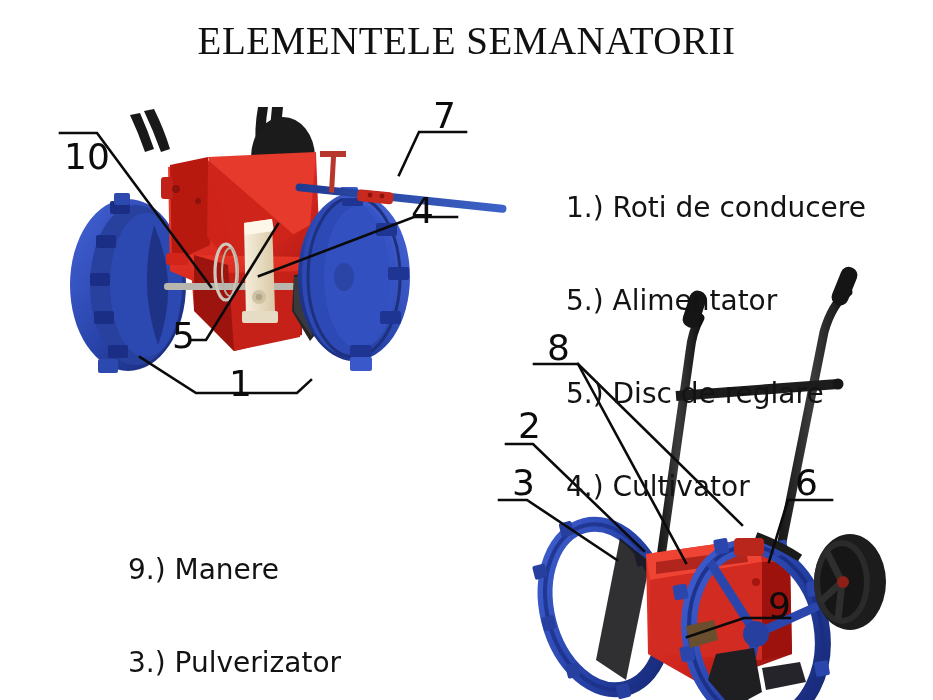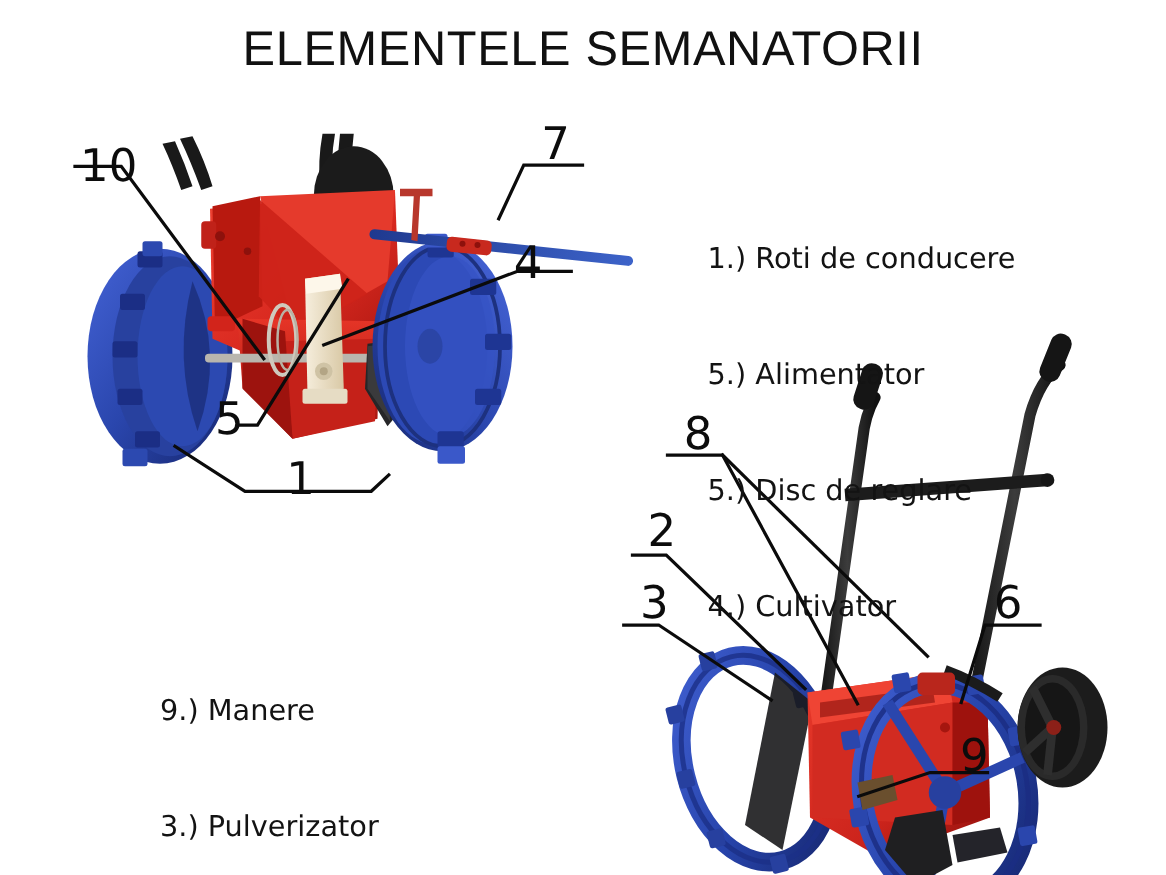--- a/index.html
+++ b/index.html
@@ -2,23 +2,23 @@
 <html><head>
 <meta charset="utf-8">
 <style>
   html,body{margin:0;padding:0;background:#ffffff;}
   body{width:933px;height:700px;overflow:hidden;
        font-family:"DejaVu Sans","Liberation Sans",sans-serif;color:#111;}
   #page{position:relative;width:933px;height:700px;background:#fff;}
 
   .title{position:absolute;left:0;top:18px;width:933px;text-align:center;
          font-size:39px;font-weight:400;letter-spacing:.5px;color:#111;
-         font-family:Liberation Sans, sans-serif;}
-
-  .legend{position:absolute;font-size:23px;line-height:31px;color:#131313;
+         font-family:Liberation Serif, serif;}
+
+  .legend{position:absolute;font-size:28px;line-height:31px;color:#131313;
           white-space:pre;font-family:"DejaVu Sans","Liberation Sans",sans-serif;}
   .legend div{height:31px;}
   #legend-right{left:566px;top:130px;}
   #legend-left{left:128px;top:492px;}
 
   .num{position:absolute;font-size:36px;line-height:36px;color:#0c0c0c;
        font-family:"DejaVu Sans","Liberation Sans",sans-serif;}
 
   svg.leaders{position:absolute;left:0;top:0;width:933px;height:700px;
               pointer-events:none;}
@@ -270,21 +270,21 @@
   <polyline points="140,357 196,393 297,393 311,380"></polyline>
 
   <polyline points="534,364 578,364 686,563"></polyline>
   <polyline points="578,364 742,525"></polyline>
   <polyline points="506,444 533,444 644,551"></polyline>
   <polyline points="499,500 527,500 617,560"></polyline>
   <polyline points="832,500 788,500 769,562"></polyline>
   <polyline points="790,618 744,618 687,637"></polyline>
 </svg>
 
-<div class="num" style="left:64px;top:116px;">10</div>
+<div class="num" style="left:64px;top:139px;">10</div>
 <div class="num" style="left:433px;top:98px;">7</div>
 <div class="num" style="left:411px;top:193px;">4</div>
 <div class="num" style="left:172px;top:318px;">5</div>
 <div class="num" style="left:229px;top:366px;">1</div>
 
 <div class="num" style="left:547px;top:330px;">8</div>
 <div class="num" style="left:518px;top:408px;">2</div>
 <div class="num" style="left:512px;top:465px;">3</div>
 <div class="num" style="left:795px;top:465px;">6</div>
 <div class="num" style="left:768px;top:588px;">9</div>

